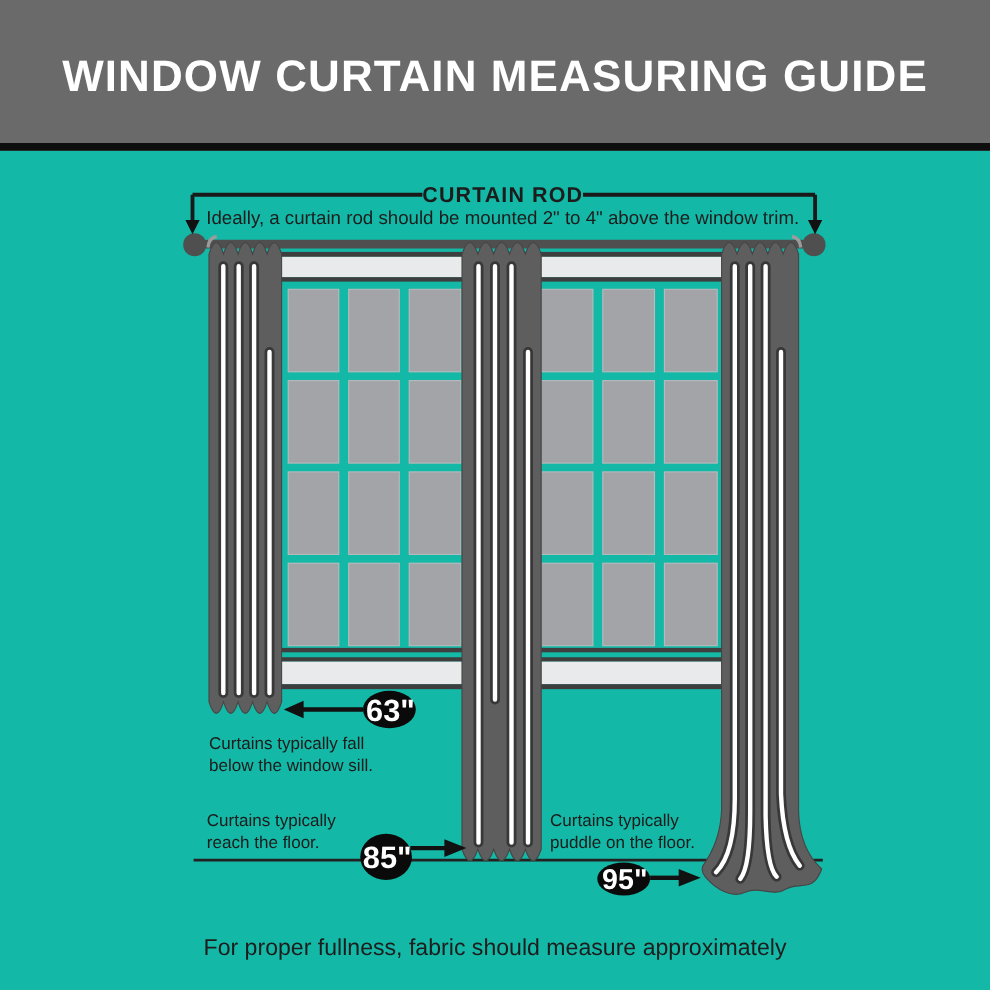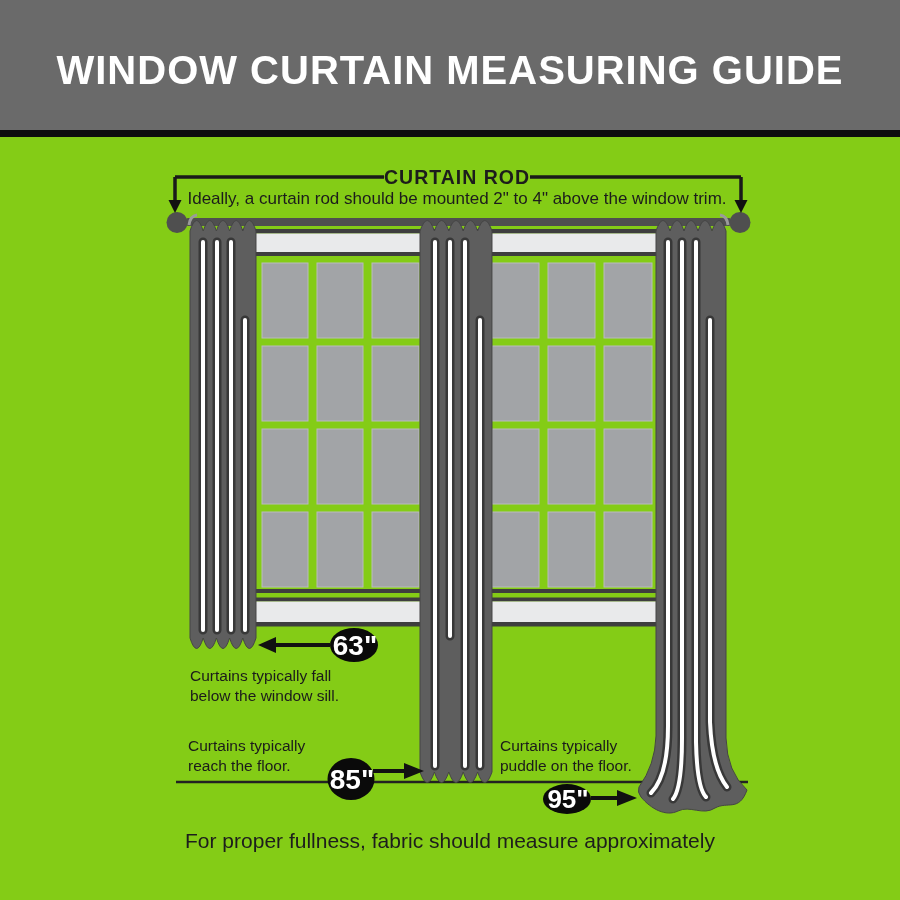--- a/index.html
+++ b/index.html
@@ -1,18 +1,18 @@
 <!DOCTYPE html>
 <html><head>
 <meta charset="utf-8">
 <style>
   html,body{margin:0;padding:0;background:#fff;}
   body{width:900px;height:900px;overflow:hidden;position:relative;
        font-family:"Liberation Sans", sans-serif;}
-  .stage{position:absolute;inset:0;width:900px;height:900px;background:#84cc16;}
+  .stage{position:absolute;inset:0;width:900px;height:900px;background:#14b8a6;}
   header.banner{
     position:absolute;top:0;left:0;width:900px;height:130px;
     background:#6a6a6a;border-bottom:7px solid #0e0e0e;
     display:flex;align-items:center;justify-content:center;
   }
   h1.title{
     margin:0;padding-top:10px;color:#ffffff;font-size:40px;font-weight:700;
     letter-spacing:1px;white-space:nowrap;
   }
   svg.diagram{position:absolute;top:137px;left:0;width:900px;height:703px;display:block;}
@@ -25,21 +25,21 @@
   .callout-label{font-size:19.5px;font-weight:700;letter-spacing:1px;fill:#1c1c1c;}
   .callout-desc{font-size:17px;fill:#1c1c1c;}
   .caption{font-size:15.5px;fill:#1b1b1b;}
   .badge{fill:#0a0a0a;}
   .badge-text{fill:#ffffff;font-weight:700;font-size:28px;text-anchor:middle;}
   .badge-text-sm{fill:#ffffff;font-weight:700;font-size:26px;text-anchor:middle;}
   .pane{fill:#a2a4a7;stroke:#b9bbbd;stroke-width:1;}
   .trim-band{fill:#e9eaeb;}
   .frame-line{fill:#3e3e3e;}
   .footer-note{
-    position:absolute;top:828px;left:0;width:900px;text-align:center;
+    position:absolute;top:849px;left:0;width:900px;text-align:center;
     font-size:21px;line-height:26px;color:#1d1d1d;
   }
 </style>
 </head>
 <body>
 
 <div class="stage">
 
   <header class="banner">
     <h1 class="title">WINDOW CURTAIN MEASURING GUIDE</h1>

